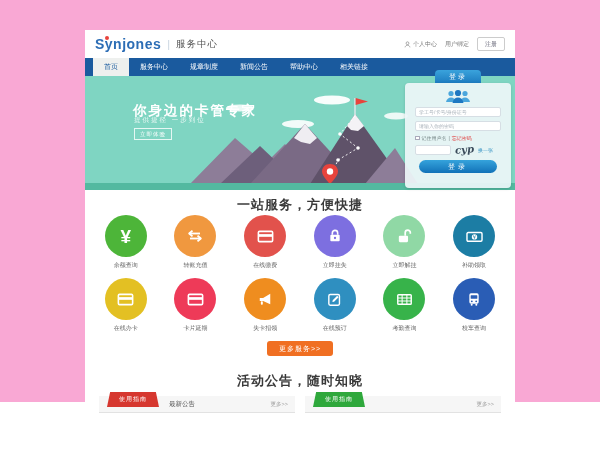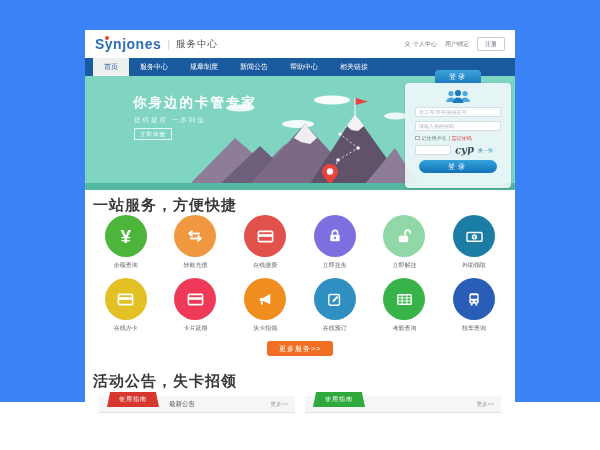--- a/index.html
+++ b/index.html
@@ -1,38 +1,38 @@
 <!DOCTYPE html>
 <html><head>
 <meta charset="utf-8">
 <style>
   * { margin:0; padding:0; box-sizing:border-box; }
   html,body { width:600px; height:450px; background:#fff; font-family:"Liberation Sans", sans-serif; overflow:hidden; }
-  .canvas { position:relative; width:600px; height:402px; background:#3b82f6; }
+  .canvas { position:relative; width:600px; height:402px; background:#f9a8d4; }
   .page { position:absolute; left:85px; top:30px; width:430px; height:392px; background:#fff; overflow:hidden; }
 
   
   .header { position:absolute; left:0; top:0; width:430px; height:28px; background:#fff; display:flex; align-items:center; justify-content:space-between; padding:0 10px; }
   .logo-wrap { display:flex; align-items:center; gap:6px; }
   .logo { font-size:14px; font-weight:bold; color:#2c6db5; letter-spacing:.5px; position:relative; }
   .logo .dot { position:absolute; left:10px; top:0px; width:4px; height:4px; border-radius:50%; background:#e8433c; }
   .logo-div { color:#c9d4e0; font-size:11px; }
   .site-name { font-size:9.5px; color:#555; letter-spacing:1px; }
   .hdr-right { display:flex; align-items:center; gap:8px; }
   .hdr-link { font-size:6px; color:#777; display:flex; align-items:center; gap:2px; }
   .reg-btn { font-size:6px; color:#667; border:1px solid #ccc; border-radius:2px; padding:1.5px 7px; background:#fff; }
 
   
   .nav { position:absolute; left:0; top:28px; width:430px; height:18px; background:#1a5a9e; padding-left:8px; display:flex; }
   .nav-item { font-size:7px; color:#fff; line-height:18px; padding:0 11px; }
   .nav-item.active { background:#eef0ee; color:#1a5a9e; }
 
   
   .hero { position:absolute; left:0; top:46px; width:430px; height:114px; background:#7fd5c2; overflow:hidden; }
-  .hero-title { position:absolute; left:48px; top:18px; font-size:13.5px; font-weight:bold; color:#fff; letter-spacing:2px; }
+  .hero-title { position:absolute; left:48px; top:26px; font-size:13.5px; font-weight:bold; color:#fff; letter-spacing:2px; }
   .hero-sub { position:absolute; left:49px; top:40px; font-size:6.5px; color:rgba(255,255,255,.85); letter-spacing:2px; }
   .hero-cta { position:absolute; left:49px; top:52px; font-size:5.5px; color:#fff; border:1px solid rgba(255,255,255,.8); padding:1.5px 5px; letter-spacing:1px; }
   .hero-art { position:absolute; left:95px; top:10px; width:240px; height:104px; }
   .grass { position:absolute; left:0; bottom:0; width:430px; height:7px; background:#53b9a0; }
 
   
   .login { position:absolute; left:320px; top:40px; width:106px; height:118px; z-index:6; }
   .login-tab { width:46px; height:13px; margin:0 auto; background:linear-gradient(#3aa3dc,#1e7cc0); border-radius:4px 4px 0 0; color:#fff; font-size:7px; text-align:center; line-height:13px; letter-spacing:2px; }
   .login-body { position:absolute; left:0; top:13px; width:106px; height:105px; background:rgba(238,246,249,.92); border-radius:4px; box-shadow:0 1px 3px rgba(0,0,0,.15); padding:5px 10px 0 10px; }
   .users-ico { display:block; margin:1px auto 3px auto; }
@@ -41,21 +41,21 @@
   .remember-row { display:flex; align-items:center; gap:2px; font-size:5px; color:#788; margin:1px 0 3px 0; }
   .cb { width:4.5px; height:4.5px; border:1px solid #aab; background:#fff; display:inline-block; }
   .forgot { color:#e03a3a; }
   .cap-row { display:flex; align-items:center; gap:4px; margin-bottom:5px; }
   .cap-input { width:36px; height:10px; background:#fff; border:1px solid #d6dee4; border-radius:2px; }
   .cap-text { font-family:"DejaVu Serif", serif; font-style:italic; font-weight:bold; font-size:10px; color:#3a4a5a; transform:rotate(-4deg); }
   .cap-refresh { font-size:5px; color:#2f8fc2; }
   .lg-btn { display:block; width:78px; height:13px; margin:0 auto; background:linear-gradient(#35a3dc,#1272b8); border:none; border-radius:7px; color:#fff; font-size:7px; letter-spacing:3px; }
 
   
-  .svc-title, .ann-title { position:absolute; left:8px; width:430px; text-align:left; font-size:15px; font-weight:bold; color:#3a3a3a; letter-spacing:1px; }
+  .svc-title, .ann-title { position:absolute; left:0; width:430px; text-align:center; font-size:13px; font-weight:bold; color:#3a3a3a; letter-spacing:1px; }
   .svc-title { top:166px; }
   .svc-row { position:absolute; left:0; width:430px; display:flex; justify-content:space-around; padding:0 6px; }
   .svc-row1 { top:185px; } .svc-row2 { top:248px; }
   .svc-item { width:66px; text-align:center; }
   .svc-circle { width:42px; height:42px; border-radius:50%; margin:0 auto; display:flex; align-items:center; justify-content:center; }
   .svc-label { margin-top:4px; font-size:6px; color:#666; }
   .glyph { color:#fff; font-size:19px; font-weight:bold; line-height:1; }
   .more-btn { position:absolute; left:182px; top:311px; width:66px; height:15px; border-radius:3px; color:#fff; font-size:7px; text-align:center; line-height:15px; letter-spacing:1px; }
 
   
@@ -277,21 +277,21 @@
               <circle cx="15.3" cy="15.5" r="1.4" fill="#2a5db5"></circle>
               <circle cx="8.5" cy="20.6" r="1.5" fill="#fff"></circle>
               <circle cx="15.5" cy="20.6" r="1.5" fill="#fff"></circle>
             </svg>
           </div>
           <div class="svc-label">校车查询</div>
         </div>
       </div>
     <div class="more-btn" style="background: rgb(240, 111, 34);">更多服务&gt;&gt;</div>
 
-    <div class="ann-title">活动公告，失卡招领</div>
+    <div class="ann-title">活动公告，随时知晓</div>
     <div id="panels">
         <div class="panel" style="left: 14px;">
           <div class="panel-bar"></div>
           <div class="ribbon" style="background:#d6372f">使用指南</div>
           <div class="panel-tab2">最新公告</div>
           <div class="panel-more">更多&gt;&gt;</div>
           <div class="panel-body"></div>
         </div>
         <div class="panel" style="left: 220px;">
           <div class="panel-bar"></div>

